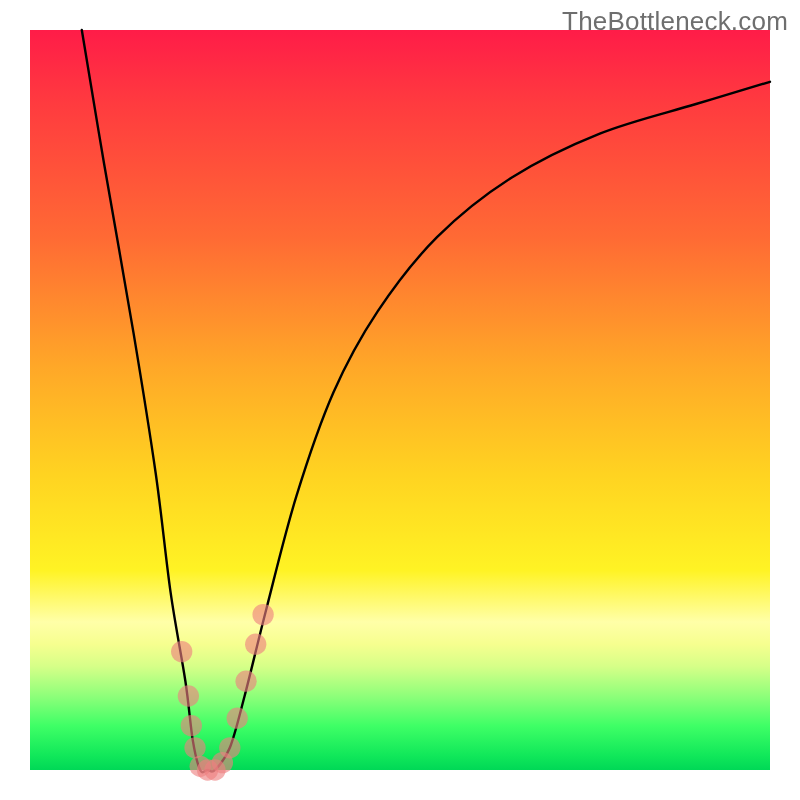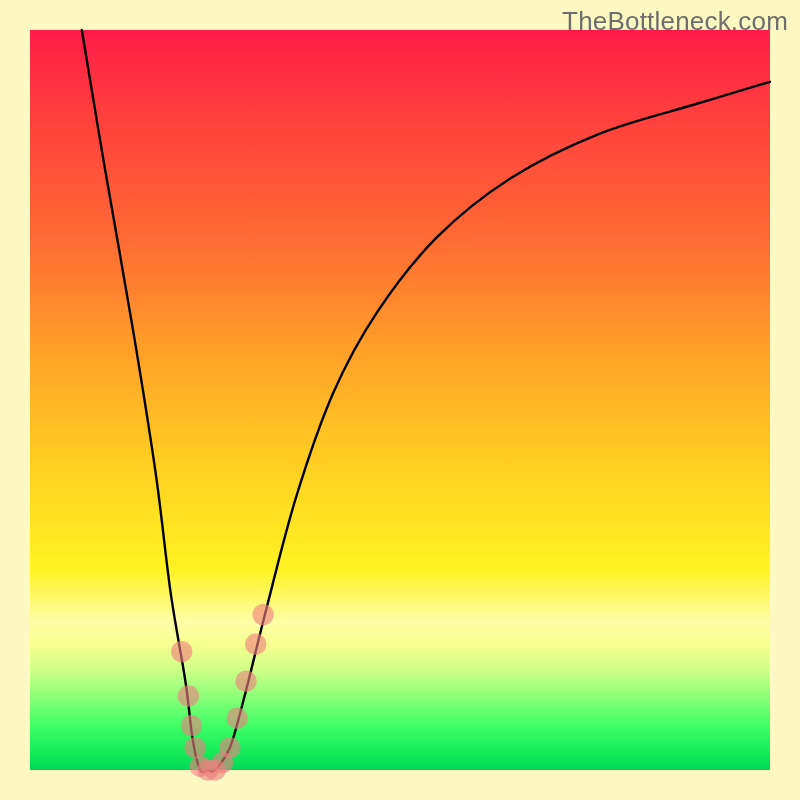--- a/index.html
+++ b/index.html
@@ -8,21 +8,21 @@
     width: 800px;
     height: 800px;
     overflow: hidden;
     background: #000;
     font-family: Arial, Helvetica, sans-serif;
   }
   .frame {
     position: relative;
     width: 800px;
     height: 800px;
-    background: #fef9c3;
+    background: #ffffff;
   }
   .plot-area {
     position: absolute;
     left: 30px;
     top: 30px;
     width: 740px;
     height: 740px;
     
     background: linear-gradient(
       to bottom,

